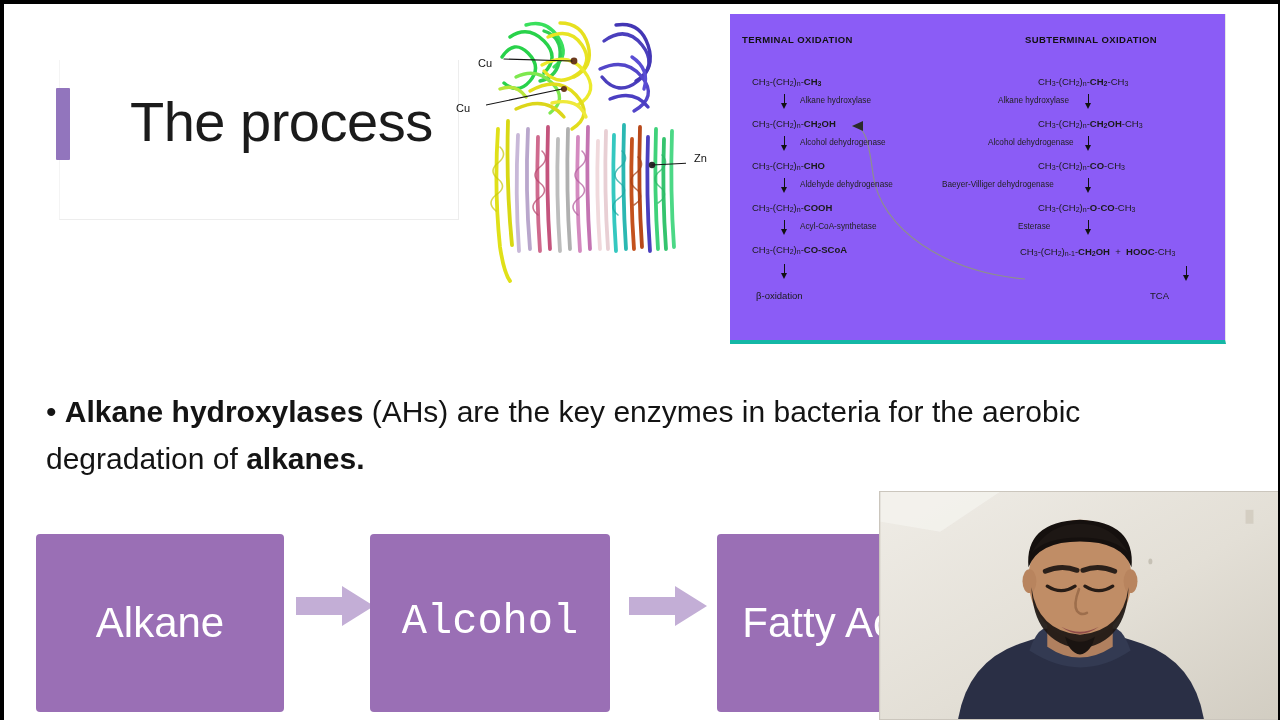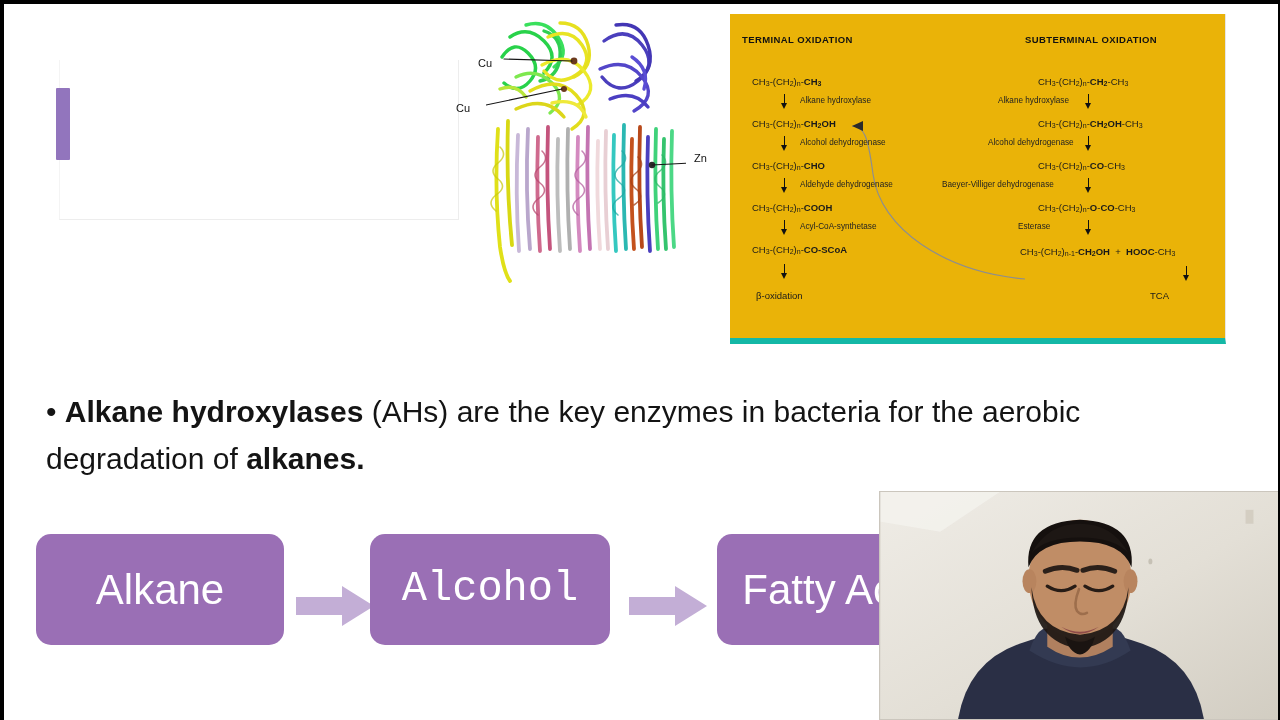--- a/index.html
+++ b/index.html
@@ -42,22 +42,22 @@
     position:absolute; font-size:11px; color:#111;
     font-family:"Liberation Sans", sans-serif;
   }
   #pl-cu1 { left:22px;  top:40px; }
   #pl-cu2 { left:0px;   top:85px; }
   #pl-zn  { left:238px; top:135px; }
 
   
   #pathway-panel {
     position:absolute; left:726px; top:10px; width:496px; height:330px;
-    background:#eab308;
-    border-right:1px solid #e6e6e6; border-bottom:6px solid #14b8a6;
+    background:#8b5cf6;
+    border-right:1px solid #e6e6e6; border-bottom:4px solid #14b8a6;
   }
   .pw-heading {
     position:absolute; font-size:9.5px; font-weight:bold; color:#111;
     letter-spacing:0.4px; white-space:nowrap;
   }
   #pw-head-terminal   { left:12px;  top:20px; }
   #pw-head-subterminal{ left:295px; top:20px; }
 
   .pw-compound {
     position:absolute; font-size:9.5px; color:#1a1a1a; white-space:nowrap;
@@ -86,22 +86,22 @@
   #bullet-block {
     position:absolute; left:42px; top:385px; width:1090px;
     font-size:30px; line-height:1.55; color:#141414;
   }
   #bullet-block .dot { color:#141414; }
   #bullet-block b { font-weight:bold; }
 
   
   #flow { position:absolute; left:0; top:530px; width:1274px; height:150px; }
   .flow-box {
-    position:absolute; top:0; height:111px;
-    background:#9a6fb5; border-radius:15px;
+    position:absolute; top:0; height:178px;
+    background:#9a6fb5; border-radius:4px;
     display:flex; align-items:center; justify-content:center;
     color:#ffffff; font-size:42px; font-weight:400;
     text-align:center; line-height:1.12;
   }
   #flow-box-0 { left:32px;  width:248px; }
   #flow-box-1 { left:366px; width:240px;font-family:Liberation Mono, monospace; }
   #flow-box-2 { left:713px; width:235px; }
 
   .flow-arrow { position:absolute; top:52px; width:78px; height:40px; }
   #flow-arrow-0 { left:292px; }
@@ -116,20 +116,21 @@
   #webcam svg { display:block; width:100%; height:100%; }
 </style>
 </head>
 <body>
 
 <div id="stage">
   <div id="slide">
 
     <div id="title-card"></div>
     <div id="title-accent"></div>
+    <div id="title-text">The process</div>
 
     <div id="protein-figure">
       <svg viewBox="0 0 262 285" xmlns="http://www.w3.org/2000/svg">
         <defs>
           <clipPath id="pclip">
               <rect x="30" y="0" width="200" height="285"></rect>
             </clipPath>
         </defs>
         <g clip-path="url(#pclip)" stroke-linecap="round" fill="none">
 

